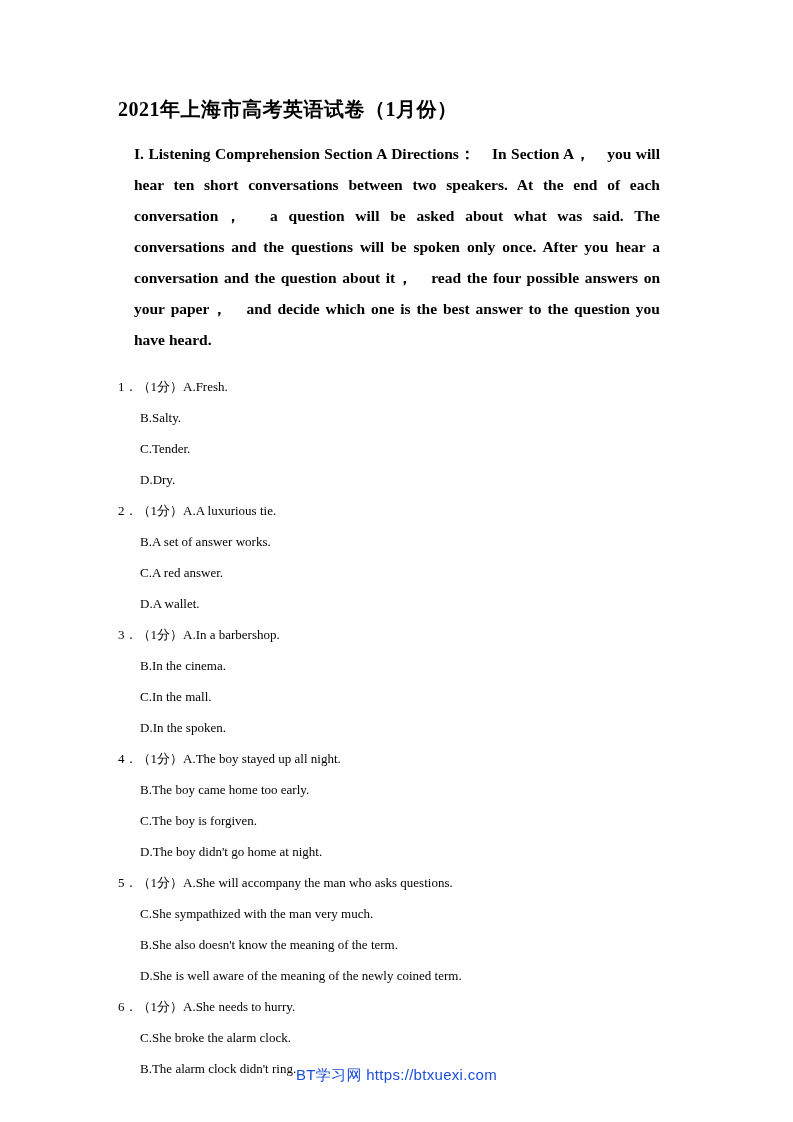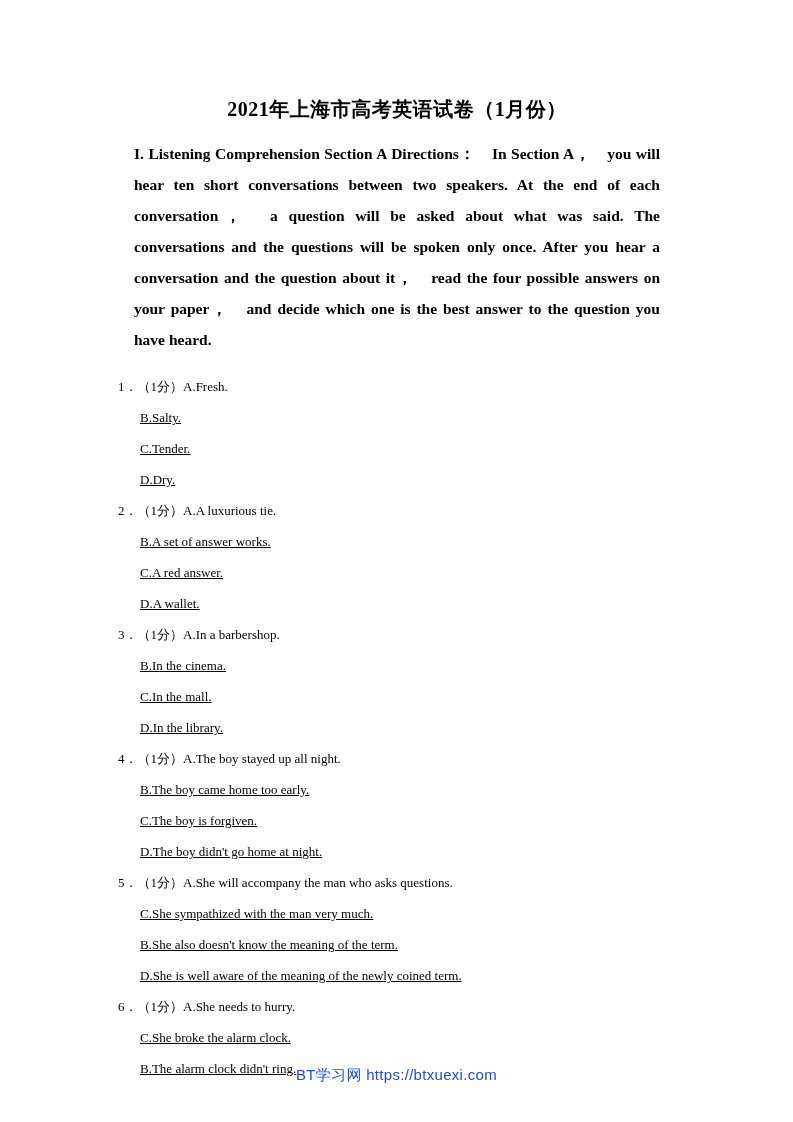--- a/index.html
+++ b/index.html
@@ -13,42 +13,41 @@
     color: #000000;
     overflow: hidden;
   }
   .page {
     position: absolute;
     left: 118px;
     top: 96px;
     width: 558px;
   }
   .doc-title {
-    text-align: center;
     font-weight: bold;
     font-size: 20px;
     line-height: 26px;
     margin: 0 0 14px 0;
     letter-spacing: 0.5px;
   }
   .directions {
     font-weight: bold;
     font-size: 15.5px;
     line-height: 31px;
     text-align: justify;
     margin: 16px;
   }
   .questions {
     font-size: 13px;
     line-height: 31px;
     margin-top: 0;
   }
   .question-block { margin: 0; }
   .q-first { padding-left: 0; }
-  .q-opt { padding-left: 22px; text-decoration: underline; }
+  .q-opt { padding-left: 22px; }
   .footer {
     position: absolute;
     left: 0;
     top: 1066px;
     width: 793px;
     text-align: center;
     color: #1d4ed8;
     font-size: 15px;
     font-family: "Liberation Sans", "DejaVu Sans", sans-serif;
     letter-spacing: 0.3px;
@@ -72,21 +71,21 @@
       <div class="question-block">
         <div class="q-first">2．（1分）A.A luxurious tie.</div>
         <div class="q-opt">B.A set of answer works.</div>
         <div class="q-opt">C.A red answer.</div>
         <div class="q-opt">D.A wallet.</div>
       </div>
       <div class="question-block">
         <div class="q-first">3．（1分）A.In a barbershop.</div>
         <div class="q-opt">B.In the cinema.</div>
         <div class="q-opt">C.In the mall.</div>
-        <div class="q-opt">D.In the library.</div>
+        <div class="q-opt">D.In the spoken.</div>
       </div>
       <div class="question-block">
         <div class="q-first">4．（1分）A.The boy stayed up all night.</div>
         <div class="q-opt">B.The boy came home too early.</div>
         <div class="q-opt">C.The boy is forgiven.</div>
         <div class="q-opt">D.The boy didn't go home at night.</div>
       </div>
       <div class="question-block">
         <div class="q-first">5．（1分）A.She will accompany the man who asks questions.</div>
         <div class="q-opt">C.She sympathized with the man very much.</div>

